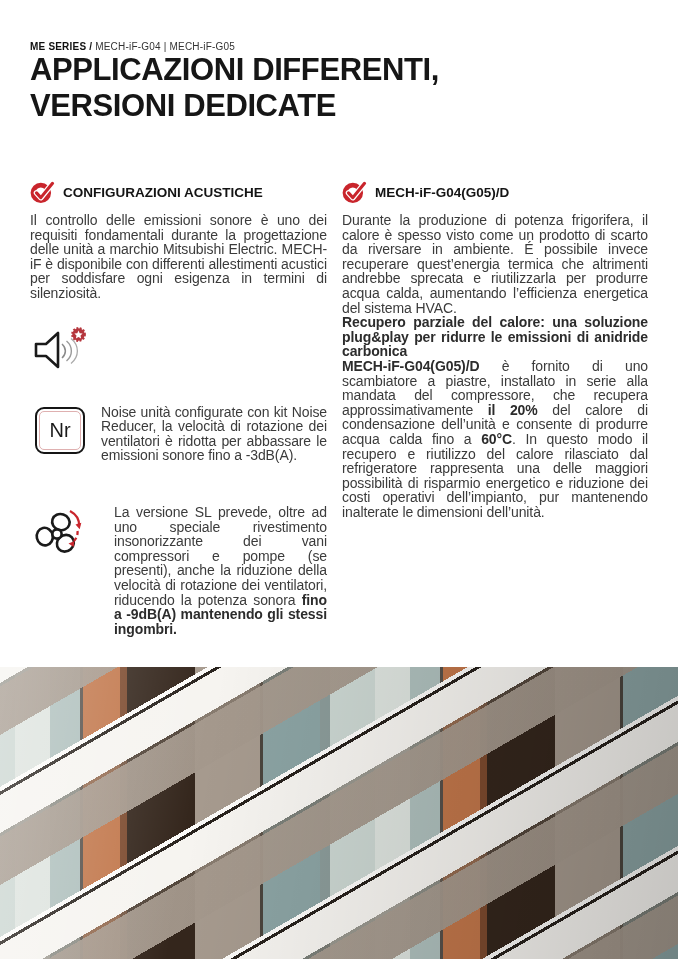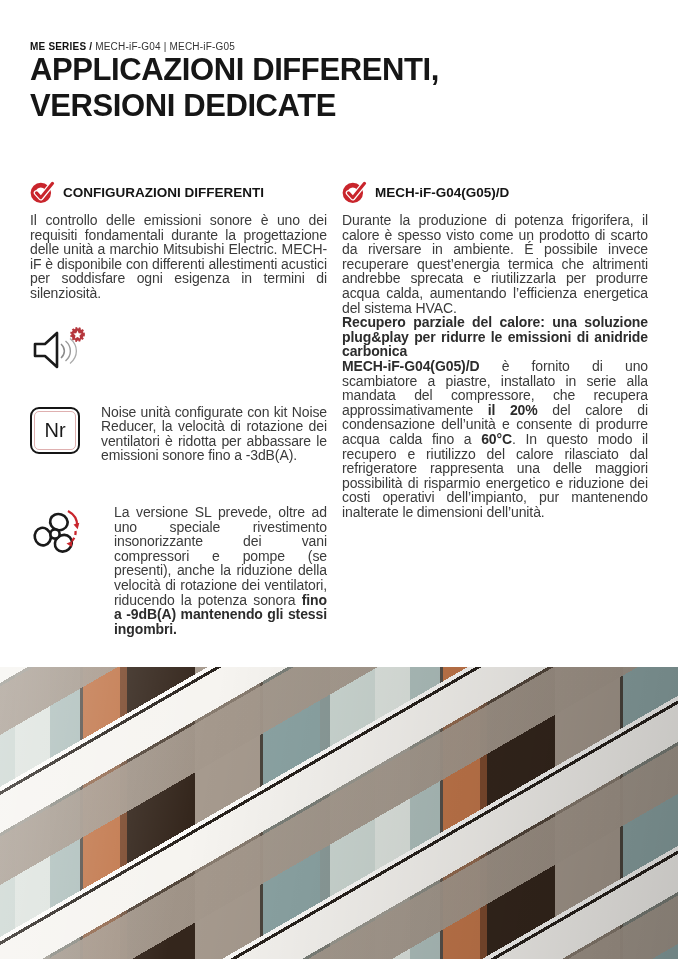--- a/index.html
+++ b/index.html
@@ -20,21 +20,21 @@
   .col-left{width:297px;flex:none;}
   .col-right{flex:1;min-width:0;}
 
   .sec-head{display:flex;align-items:center;gap:7px;margin:0 0 9px 0;}
   .sec-head h2{margin:0;font-size:13.5px;font-weight:bold;color:#141414;letter-spacing:0;}
 
   .body-txt{margin:0;font-size:14px;line-height:14.6px;text-align:justify;color:#3b3b3b;letter-spacing:-.1px;}
   .bold{font-weight:bold;color:#2c2c2c;}
 
   .feature{display:flex;gap:11px;margin-top:24px;}
-  .feature .fig{width:60px;flex:none;display:flex;justify-content:flex-start;align-items:flex-start;}
+  .feature .fig{width:60px;flex:none;display:flex;justify-content:center;align-items:flex-start;}
   .feature .body-txt{flex:1;}
 
   
   .nr-box{box-sizing:border-box;width:50px;height:47px;border:2.5px solid #151515;border-radius:9px;
           padding:2px;background:#fff;margin-top:2px;}
   .nr-inner{box-sizing:border-box;width:100%;height:100%;border:1.8px solid #dfb0b0;border-radius:5px;
             display:flex;align-items:center;justify-content:center;font-size:20px;color:#1a1a1a;}
 
   
   .photo{position:absolute;left:0;bottom:0;width:678px;height:292px;overflow:hidden;background:#a79a8e;}
@@ -77,21 +77,21 @@
 
   <div class="columns">
 
     <section class="col-left">
       <div class="sec-head">
         <svg width="26" height="24" viewBox="0 0 30 27">
           <circle cx="12.5" cy="14.5" r="9" fill="#fff" stroke="#c9252c" stroke-width="5.6"></circle>
           <path d="M7.5,14.5 12.5,20 26,3.5" fill="none" stroke="#fff" stroke-width="6.4" stroke-linecap="round" stroke-linejoin="round"></path>
           <path d="M7.5,14.5 12.5,20 26,3.5" fill="none" stroke="#c9252c" stroke-width="3.6" stroke-linecap="round" stroke-linejoin="round"></path>
         </svg>
-        <h2>CONFIGURAZIONI DIFFERENTI</h2>
+        <h2>CONFIGURAZIONI ACUSTICHE</h2>
       </div>
       <p class="body-txt">Il controllo delle emissioni sonore è uno dei requisiti fondamentali durante la progettazione delle unità a marchio Mitsubishi Electric. MECH-iF è disponibile con differenti allestimenti acustici per soddisfare ogni esigenza in termini di silenziosità.</p>
 
       <div class="feature">
         <div class="fig">
           <svg width="58" height="52" viewBox="0 0 58 52">
             <path d="M5,19 h10 l12,-11 v34 l-12,-11 h-10 z" fill="none" stroke="#1a1a1a" stroke-width="2.6" stroke-linejoin="round"></path>
             <path d="M31,19 c4.5,4 4.5,10 0,14" fill="none" stroke="#8a8a8a" stroke-width="1.5"></path>
             <path d="M35.5,16 c6.5,5.5 6.5,14.5 0,20" fill="none" stroke="#9a9a9a" stroke-width="1.4"></path>
             <path d="M40,13.5 c8.5,7 8.5,18 0,25" fill="none" stroke="#ababab" stroke-width="1.3"></path>

